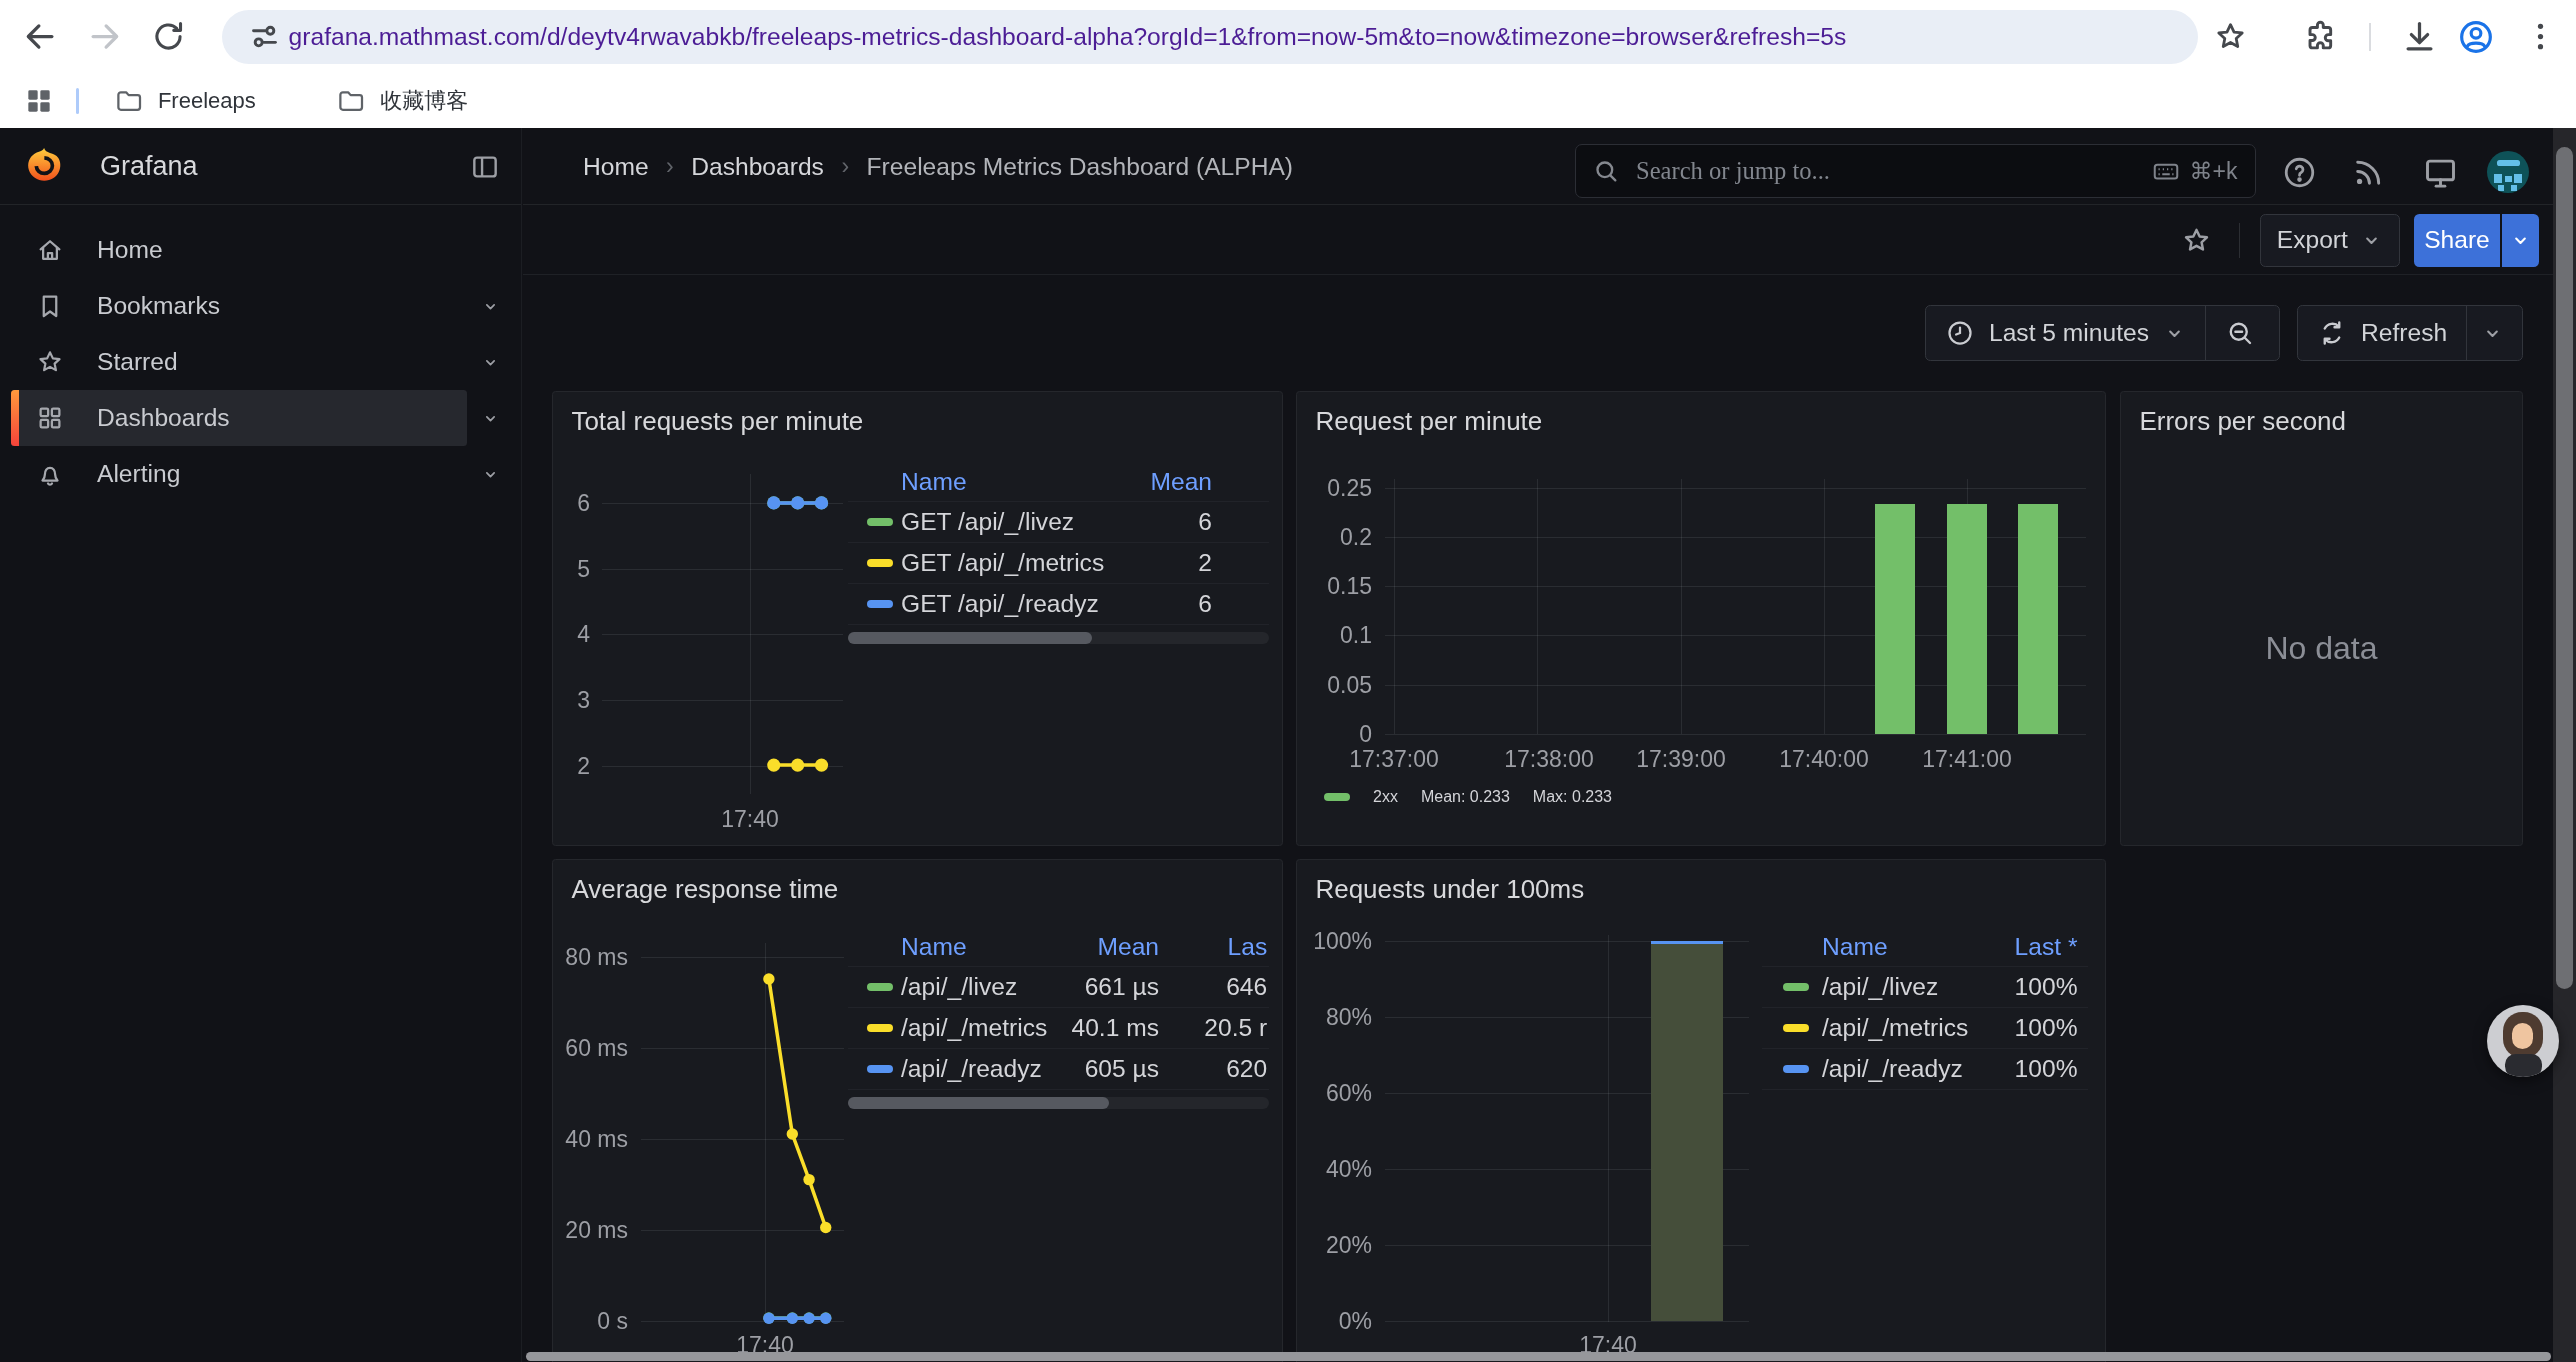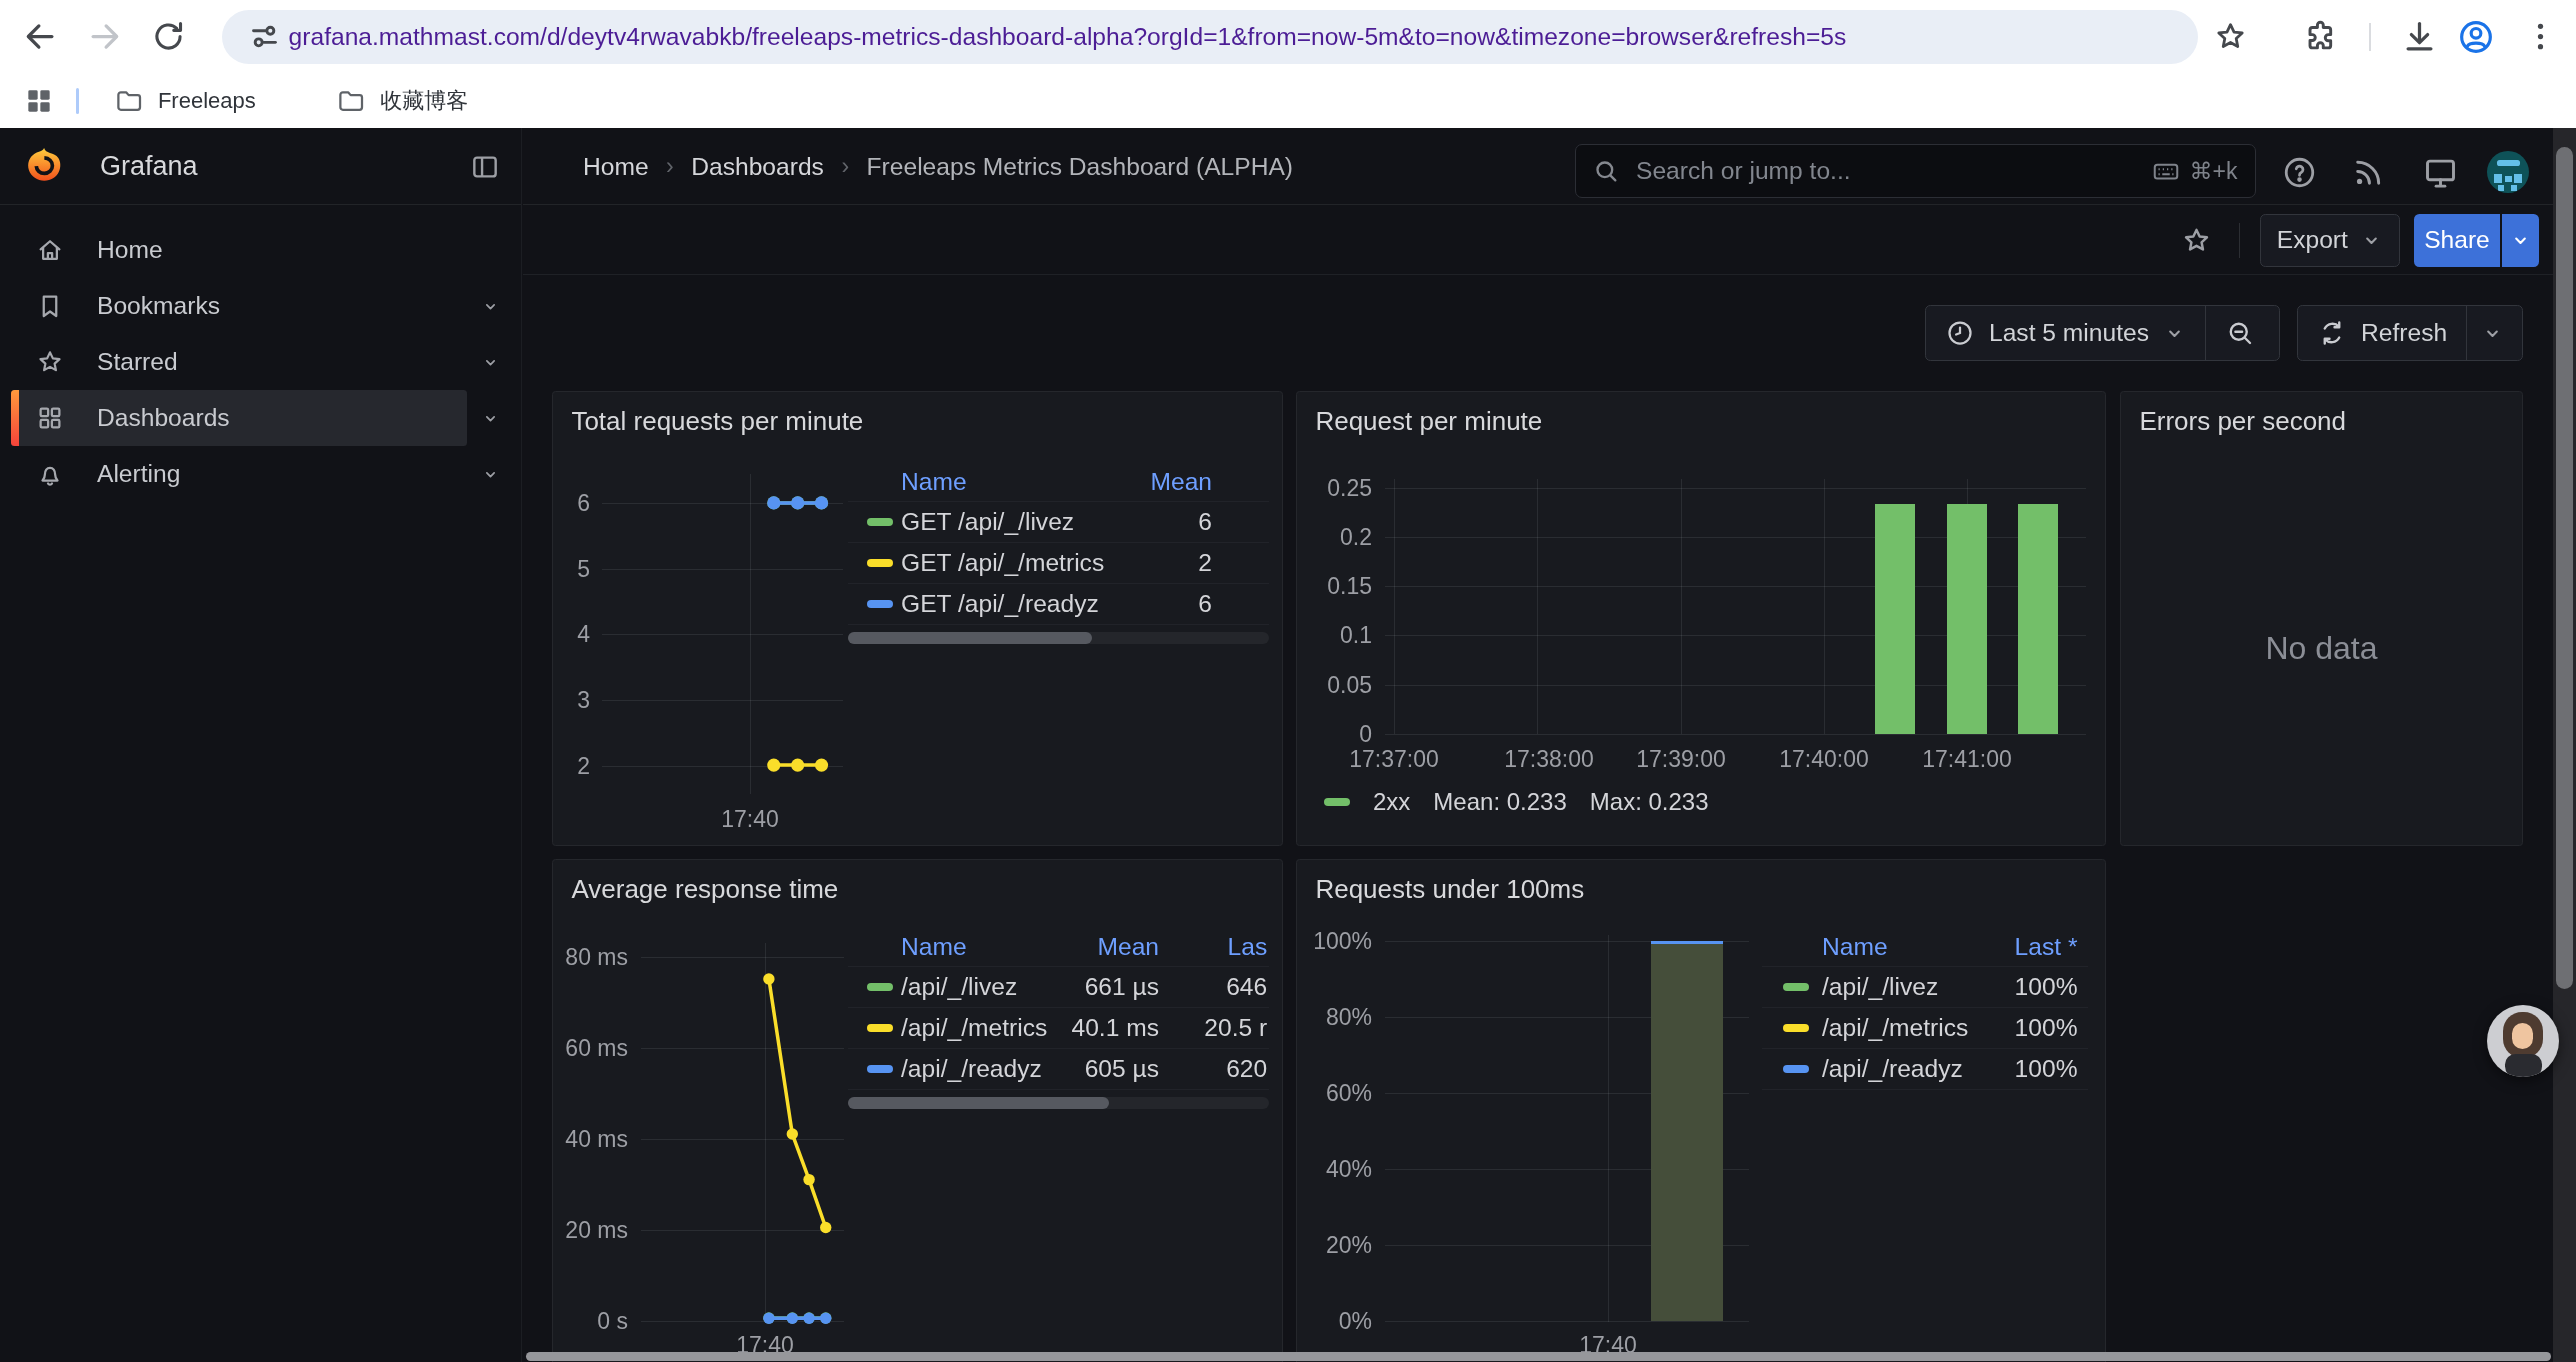--- a/index.html
+++ b/index.html
@@ -41,21 +41,21 @@
   .nav-item.selected::after{content:"";position:absolute;left:11.4px;width:8px;top:0;bottom:0;border-radius:3.5px 0 0 3.5px;background:linear-gradient(180deg,#ff9a3c,#f5433a);}
 
   
   .main{position:absolute;left:523px;top:0;right:23px;bottom:0;}
   .gf-head{position:absolute;left:0;top:0;right:0;height:77px;border-bottom:0.9px solid #222428;}
   .crumbs{position:absolute;left:60px;top:0;height:77px;display:flex;align-items:center;font-size:24.6px;}
   .crumb{color:#d5d6da;white-space:nowrap;}
   .crumb.last{color:#b2b4b9;}
   .crumb-sep{color:#61646a;margin:0 17.5px;font-size:23px;}
   .searchbox{position:absolute;left:1052px;top:16px;width:681px;height:54px;background:#0c0d11;border:0.9px solid #2c2e35;border-radius:7px;display:flex;align-items:center;color:#85888f;}
-  .searchbox input{flex:1;background:transparent;border:none;outline:none;font-size:24.6px;color:#f9a8d4;font-family:Liberation Sans, sans-serif;}
+  .searchbox input{flex:1;background:transparent;border:none;outline:none;font-size:24.6px;color:#f9a8d4;font-family:Liberation Serif, serif;}
   .searchbox input::placeholder{color:#82868e;}
   .sb-shortcut{display:flex;align-items:center;gap:8.8px;margin-right:17.5px;font-size:23px;color:#7f838b;white-space:nowrap;}
   .hd-ic{position:absolute;top:23px;width:42px;height:42px;color:#9d9fa5;display:flex;align-items:center;justify-content:center;}
   .gf-avatar{position:absolute;left:1964px;top:23px;width:42px;height:42px;border-radius:50%;background:#0e5258;overflow:hidden;}
   .gf-avatar .px{position:absolute;background:#64bfe8;}
 
   .gf-toolbar{position:absolute;left:0;top:77px;right:0;height:70px;border-bottom:0.9px solid #1f2126;}
   .tb-star{position:absolute;left:1652px;top:14px;width:42px;height:42px;color:#9d9fa5;display:flex;align-items:center;justify-content:center;}
   .tb-div{position:absolute;left:1716px;top:17.5px;width:0.9px;height:35px;background:#2c2e33;}
   .btn{display:flex;align-items:center;justify-content:center;font-size:24.6px;color:#d2d4d8;background:#181a21;border:0.9px solid #32353c;border-radius:5.3px;}
@@ -82,21 +82,21 @@
 
   
   .legend{position:absolute;font-size:24.6px;color:#d4d5d9;}
   .lg-row{position:relative;border-bottom:0.9px solid #212329;}
   .lg-row .pill{position:absolute;width:26px;height:8px;border-radius:4.4px;top:50%;transform:translateY(-50%);}
   .lg-name{position:absolute;white-space:nowrap;top:50%;transform:translateY(-50%);}
   .lg-val{position:absolute;white-space:nowrap;top:50%;transform:translateY(-50%);}
   .lg-head{color:#6e9fff;}
   .lg-sb{position:absolute;border-radius:6.1px;background:#24262b;}
   .lg-sb .thumb{position:absolute;left:0;top:0;bottom:0;border-radius:6.1px;background:#565960;}
-  .legend-inline{position:absolute;display:flex;align-items:center;gap:23px;font-size:24px;color:#d4d5d9;}
+  .legend-inline{position:absolute;display:flex;align-items:center;gap:23px;font-size:16px;color:#d4d5d9;}
   .legend-inline .pill{width:26px;height:8px;border-radius:4.4px;}
 
   
   .v-scroll{position:absolute;right:0;top:128px;width:23px;bottom:0;background:#26262a;}
   .v-thumb{position:absolute;left:2.6px;width:17.5px;border-radius:8.8px;background:#6e6f73;}
   .h-scroll{position:absolute;left:526px;right:24.6px;bottom:1.8px;height:8.8px;border-radius:4.4px;background:#96979b;}
   .fl-avatar{position:absolute;left:2487px;top:1005px;width:72px;height:72px;border-radius:50%;background:#cdced2;overflow:hidden;box-shadow:0 3.5px 12.3px rgba(0,0,0,.5);}
   .fl-hair{position:absolute;left:16px;top:7px;width:40px;height:46px;border-radius:19px;background:#4e3b30;}
   .fl-face{position:absolute;left:25.4px;top:17.5px;width:21px;height:26px;border-radius:10.5px;background:#efc5a0;}
   .fl-body{position:absolute;left:17.5px;top:49px;width:37px;height:23px;border-radius:10.5px;background:#2a2b30;}

